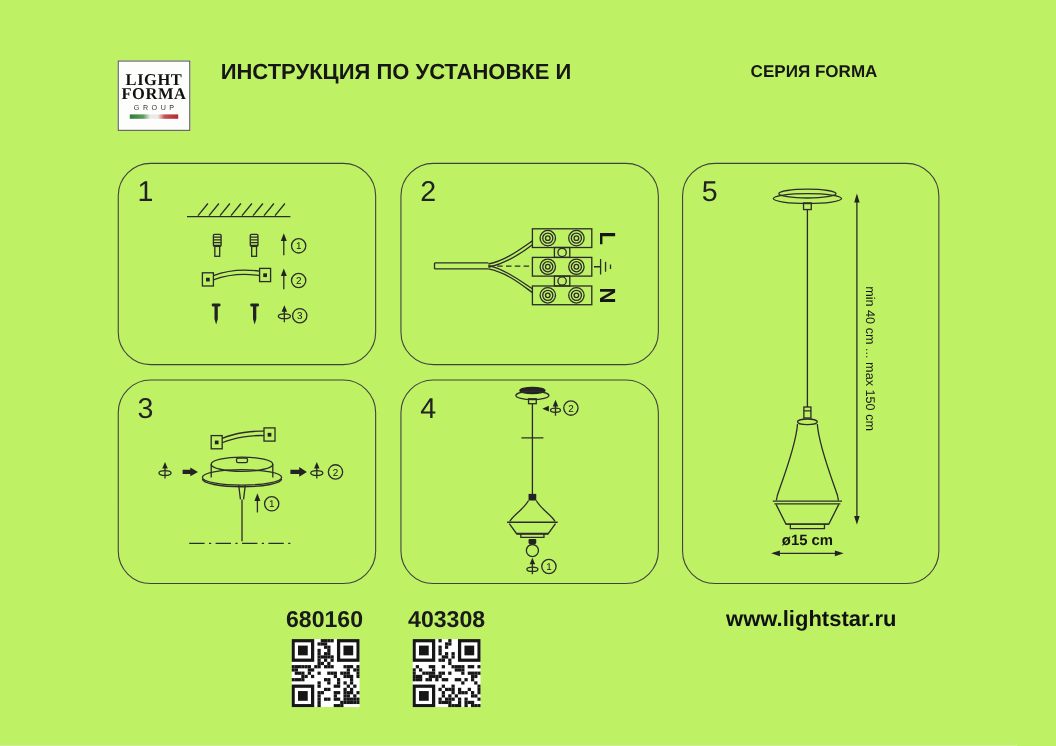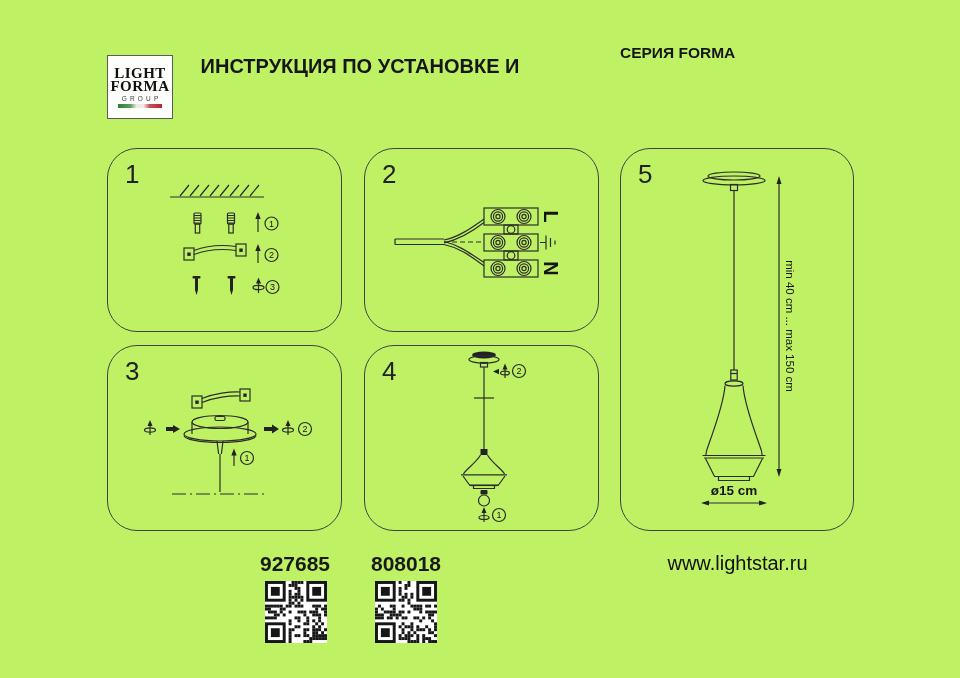--- a/index.html
+++ b/index.html
@@ -7,21 +7,21 @@
         font-family:"Liberation Sans",sans-serif;color:#1c1c1c;}
   
   .logo-box{position:absolute;left:107px;top:55px;width:64px;height:62px;background:#fdfdfc;
             border:1px solid #5a5a5a;display:flex;flex-direction:column;align-items:center;justify-content:center;}
   .logo-word{font-family:"Liberation Serif",serif;font-weight:700;font-size:15px;line-height:13px;letter-spacing:.5px;color:#111;}
   .logo-group{font-size:6.5px;letter-spacing:3.2px;color:#3a3a3a;margin-top:2px;text-indent:3.2px;}
   .logo-flag{width:44px;height:4px;margin-top:2px;
              background:linear-gradient(to right,#2e7d33 0%,#5c9e5e 28%,#eceae4 42%,#eceae4 58%,#c25257 72%,#b3282d 100%);}
   .title{position:absolute;left:180px;top:53px;width:360px;text-align:center;
          font-size:20px;font-weight:700;line-height:26px;color:#161616;}
-  .series-block{position:absolute;left:620px;top:44px;width:240px;text-align:left;}
+  .series-block{position:absolute;left:620px;top:57px;width:240px;text-align:center;}
   .series{font-size:15.5px;font-weight:700;color:#161616;}
   .articles{font-size:19px;font-weight:700;margin-top:9px;color:#161616;}
   
   .box{position:absolute;border:1.6px solid #424242;border-radius:30px;}
   #box1{left:107px;top:148px;width:233px;height:182px;}
   #box2{left:364px;top:148px;width:233px;height:182px;}
   #box3{left:107px;top:345px;width:233px;height:184px;}
   #box4{left:364px;top:345px;width:233px;height:184px;}
   #box5{left:620px;top:148px;width:232px;height:381px;}
   .stepnum{position:absolute;left:17px;top:10px;font-size:26px;font-weight:400;color:#222;}
@@ -34,21 +34,21 @@
   .diag .callout-num{font-size:9px;}
   .diag .term-label{font-size:20px;font-weight:700;}
   .diag .dim-label{font-size:11.5px;}
   .diag .dia-label{font-size:13.5px;font-weight:600;}
   
   .article-num{position:absolute;top:552px;width:100px;text-align:center;font-size:21px;font-weight:600;color:#1a1a1a;}
   #art1{left:245px;} #art2{left:356px;}
   .qr{position:absolute;top:581px;}
   #qr1{left:265px;} #qr2{left:375px;}
   .website{position:absolute;left:620px;top:552px;width:235px;text-align:center;
-           font-size:20px;font-weight:400;color:#111;}
+           font-size:20px;font-weight:700;color:#111;}
 </style>
 </head>
 <body>
 
 <div class="page">
 
   <div class="logo-box">
     <div class="logo-word">LIGHT</div>
     <div class="logo-word">FORMA</div>
     <div class="logo-group">GROUP</div>
@@ -292,22 +292,22 @@
       <text class="dim-label" transform="rotate(90 169 177)" x="169" y="177" text-anchor="middle" dominant-baseline="central">min 40 cm ... max 150 cm</text>
       <text class="dia-label" x="113" y="346" text-anchor="middle">ø15 cm</text>
       <g>
         <line x1="86" y1="354" x2="140" y2="354" stroke-width="1"></line>
         <polygon points="80,354 88,351.4 88,356.6"></polygon>
         <polygon points="146,354 138,351.4 138,356.6"></polygon>
       </g>
     </svg>
   </div>
 
-  <div class="article-num" id="art1">927685</div>
-  <div class="article-num" id="art2">808018</div>
+  <div class="article-num" id="art1">680160</div>
+  <div class="article-num" id="art2">403308</div>
   <svg class="qr" id="qr1" width="62" height="62" viewBox="0 0 63 63">
       <rect fill="#fff" x="0" y="0" width="63" height="63"></rect>
       <g fill="#161616">
         <rect x="27" y="0" width="3" height="3"></rect>
         <rect x="30" y="0" width="3" height="3"></rect>
         <rect x="33" y="0" width="3" height="3"></rect>
         <rect x="36" y="0" width="3" height="3"></rect>
         <rect x="24" y="3" width="3" height="3"></rect>
         <rect x="27" y="3" width="3" height="3"></rect>
         <rect x="30" y="3" width="3" height="3"></rect>

